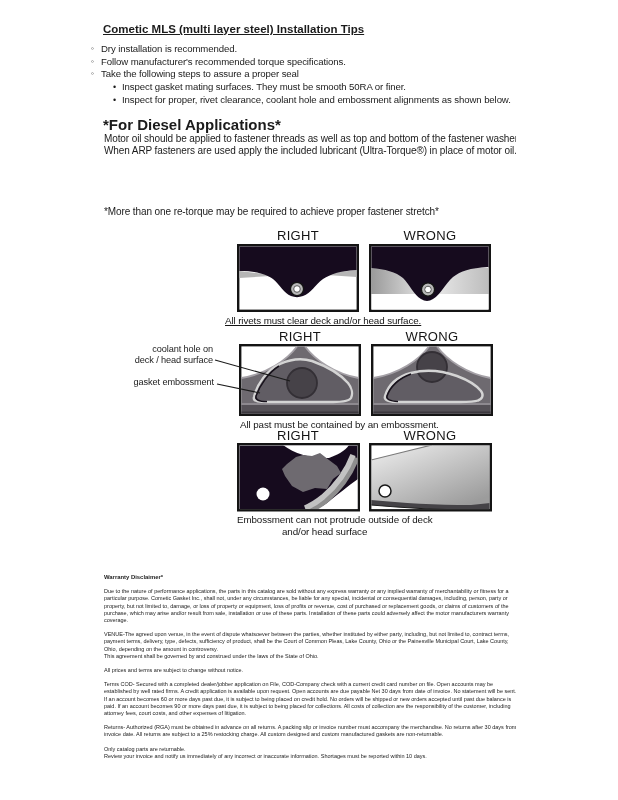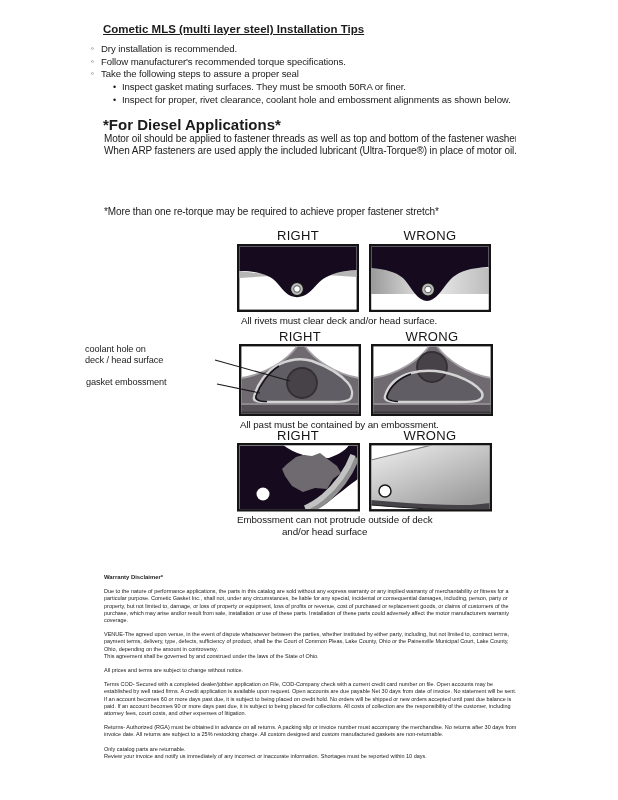--- a/index.html
+++ b/index.html
@@ -9,21 +9,21 @@
   .title{font-size:11.5px;font-weight:bold;text-decoration:underline;letter-spacing:0;}
   .tips{font-size:9.6px;line-height:12.7px;letter-spacing:-0.1px;}
   .tip-row{white-space:nowrap;}
   .tip-marker{display:inline-block;width:10px;font-size:8px;vertical-align:top;line-height:12.7px;}
   .sub{padding-left:22px;}
   .sub .tip-marker{width:9px;font-size:9px;}
   .h2{font-size:15px;font-weight:bold;}
   .para{font-size:10px;line-height:11.8px;letter-spacing:-0.1px;width:424px;}
   .dlabel{width:122px;text-align:center;font-size:13px;letter-spacing:0.3px;color:#141414;}
   .caption{font-size:9.8px;letter-spacing:-0.1px;color:#151515;}
-  .callout{font-size:9.2px;line-height:10.5px;width:128px;letter-spacing:-0.1px;}
+  .callout{font-size:9.2px;line-height:10.5px;text-align:right;width:128px;letter-spacing:-0.1px;}
   .smallprint{width:414px;font-size:5.5px;line-height:7.2px;letter-spacing:0;color:#222;}
   .smallprint .sp-h{font-size:5.9px;font-weight:bold;margin:0 0 7px 0;}
   .smallprint p{margin:0 0 7px 0;}
   .smallprint p.tight{margin:0;}
   .pagecode{font-size:17px;letter-spacing:0.2px;color:#1b1b1b;margin-top:45px;}
   svg{display:block;}
 </style>
 </head>
 <body>
 
@@ -64,21 +64,21 @@
       </linearGradient>
     </defs>
     <rect x="1.2" y="1.2" width="119.6" height="65.6" fill="#ffffff" stroke="#141414" stroke-width="2.4"></rect>
     <rect x="2.5" y="24" width="117" height="26" fill="url(#gw)"></rect>
     <rect x="2.5" y="50" width="117" height="15.5" fill="#ffffff"></rect>
     <path d="M2.5,2.5 H119.5 V23 C100,24 92,27 84,33 C76,40 72,50 64,55 C60,57.5 56,57.5 52,55 C45,51 41,41 34,34 C27,28 16,25 2.5,24 Z" fill="#160b1e"></path>
     <circle cx="59" cy="45.5" r="6.6" fill="#b9b9b9" stroke="#141414" stroke-width="1.4"></circle>
     <circle cx="59" cy="45.5" r="3.3" fill="#ffffff" stroke="#4a4a4a" stroke-width="0.9"></circle>
   </svg>
 
-  <div class="abs caption" style="left:241px;top:315px;">All rivets must clear deck and/or head surface.</div>
+  <div class="abs caption" style="left:225px;top:315px;text-decoration:underline;">All rivets must clear deck and/or head surface.</div>
 
   <div class="abs dlabel" style="left:239px;top:329px;">RIGHT</div>
   <div class="abs dlabel" style="left:371px;top:329px;">WRONG</div>
 
   <svg class="abs" style="left:239px;top:344px;" width="122" height="72" viewBox="0 0 122 72">
     <rect x="1.2" y="1.2" width="119.6" height="69.6" fill="#ffffff" stroke="#141414" stroke-width="2.4"></rect>
     <path d="M2.5,34 C28,30 48,16 58,2.5 L66,2.5 C76,16 96,30 119.5,34 L119.5,69.5 L2.5,69.5 Z" fill="#6e6a70"></path>
     <path d="M2.5,34 C28,30 48,16 58,2.5" stroke="#a5a1a7" stroke-width="1.8" fill="none"></path>
     <path d="M66,2.5 C76,16 96,30 119.5,34" stroke="#a5a1a7" stroke-width="1.8" fill="none"></path>
     <rect x="2.5" y="59" width="117" height="2" fill="#8d898f"></rect>

